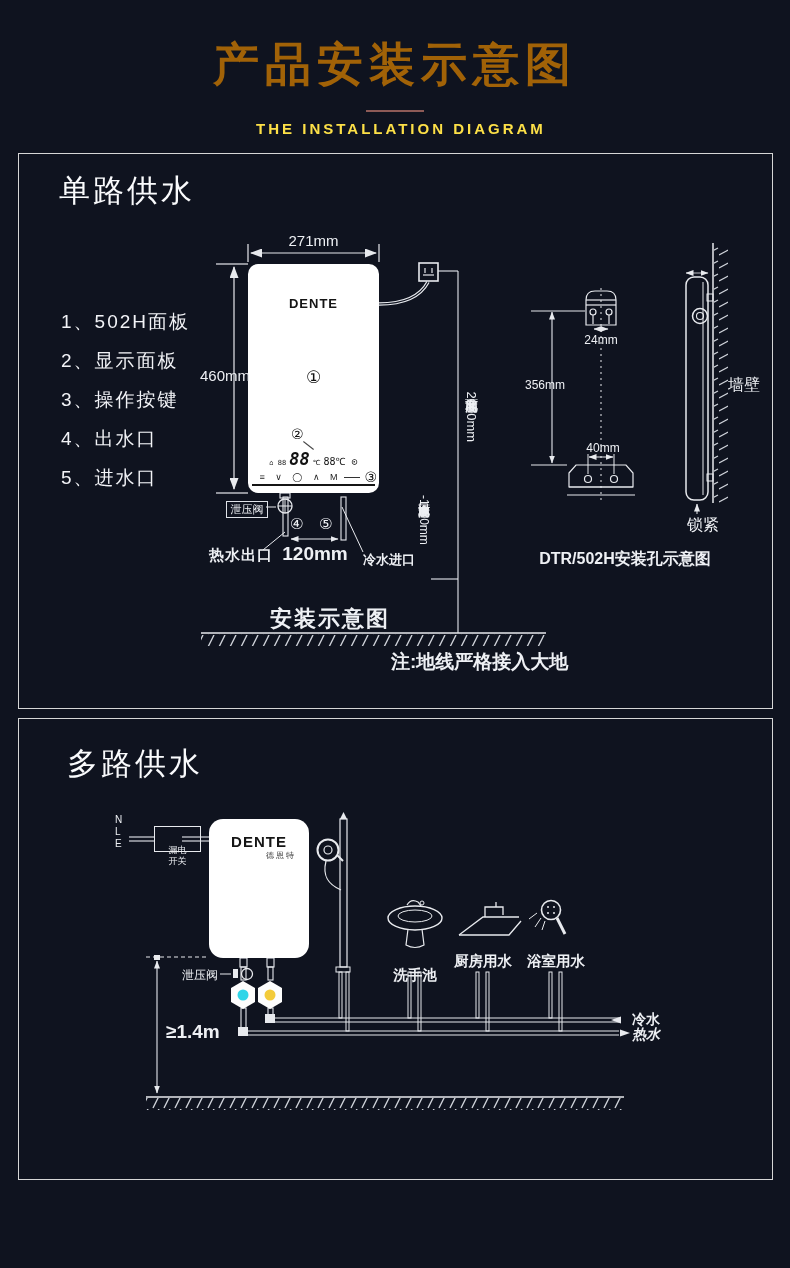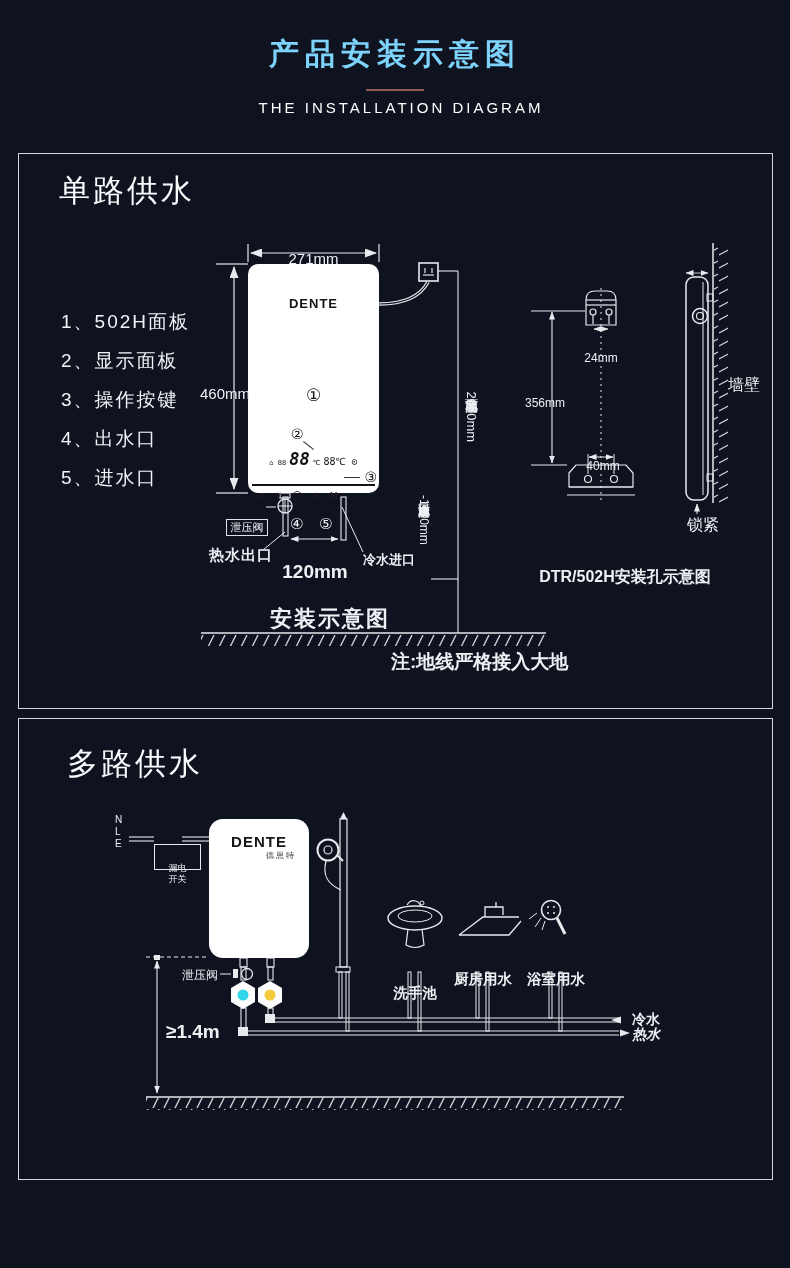--- a/index.html
+++ b/index.html
@@ -1,44 +1,44 @@
 <!DOCTYPE html>
 <html><head>
 <meta charset="utf-8">
 <style>
   html,body{margin:0;padding:0;background:#0f131f;}
   .page{position:relative;width:790px;height:1268px;background:#0f131f;overflow:hidden;
         font-family:"Liberation Sans","DejaVu Sans",sans-serif;color:#eef0f4;}
   .abs{position:absolute;}
   .lbl{position:absolute;color:#eef0f4;white-space:nowrap;}
   .b{font-weight:bold;}
-  .c{text-align:center;margin-top:18px;}
+  .c{text-align:center;}
   .vtext{writing-mode:vertical-rl;}
   .panel{position:absolute;border:1px solid #d6d6d6;}
   .ptitle{position:absolute;left:40px;top:16px;font-size:31px;letter-spacing:3px;color:#fafbfd;}
   .parts{position:absolute;left:42px;top:148px;font-size:19px;line-height:39px;letter-spacing:2px;color:#f2f3f7;}
   .heater1{position:absolute;left:229px;top:110px;width:131px;height:229px;background:#fff;border-radius:10px;}
   .heater2{position:absolute;left:190px;top:100px;width:100px;height:139px;background:#fff;border-radius:14px;}
   .callout-dark{color:#111;position:absolute;}
   .callout-light{color:#eef0f4;position:absolute;}
   .footer{position:absolute;left:0;top:1183px;width:790px;height:85px;background:#f5f5f5;color:#111;}
   .footer .row1{padding:16px 0 0 18px;font-size:20px;font-weight:bold;display:flex;}
   .footer .warn{color:#e60113;margin-left:8px;letter-spacing:0.5px;}
   .footer .row2{padding:8px 0 0 112px;font-size:16.5px;color:#333;}
   svg{position:absolute;left:0;top:0;}
 </style>
 </head>
 <body>
 
 <div class="page">
 
   <header style="text-align:center;padding-top:34px;">
-    <h1 style="margin:0;font-size:30px;font-weight:bold;letter-spacing:6px;color:#7dd3fc;">产品安装示意图</h1>
+    <h1 style="margin:0;font-size:46px;font-weight:bold;letter-spacing:6px;color:#a16207;">产品安装示意图</h1>
     <div style="width:58px;height:2px;background:#8d5a56;margin:14px auto 8px;"></div>
-    <div style="font-size:15px;font-weight:normal;letter-spacing:3px;color:#ffffff;padding-left:12px;">THE INSTALLATION DIAGRAM</div>
+    <div style="font-size:15px;font-weight:bold;letter-spacing:3px;color:#fde047;padding-left:12px;">THE INSTALLATION DIAGRAM</div>
   </header>
 
   <section class="panel" style="left:18px;top:153px;width:753px;height:554px;">
 
     <svg width="753" height="552" viewBox="0 0 753 552">
       <defs>
         <marker id="ab" orient="auto-start-reverse" markerUnits="userSpaceOnUse" markerWidth="12" markerHeight="9" refX="11" refY="4.5">
           <path d="M0,0 L12,4.5 L0,9 Z" fill="#e8eaee"></path>
         </marker>
         <marker id="as" orient="auto-start-reverse" markerUnits="userSpaceOnUse" markerWidth="8" markerHeight="6" refX="7.5" refY="3">

